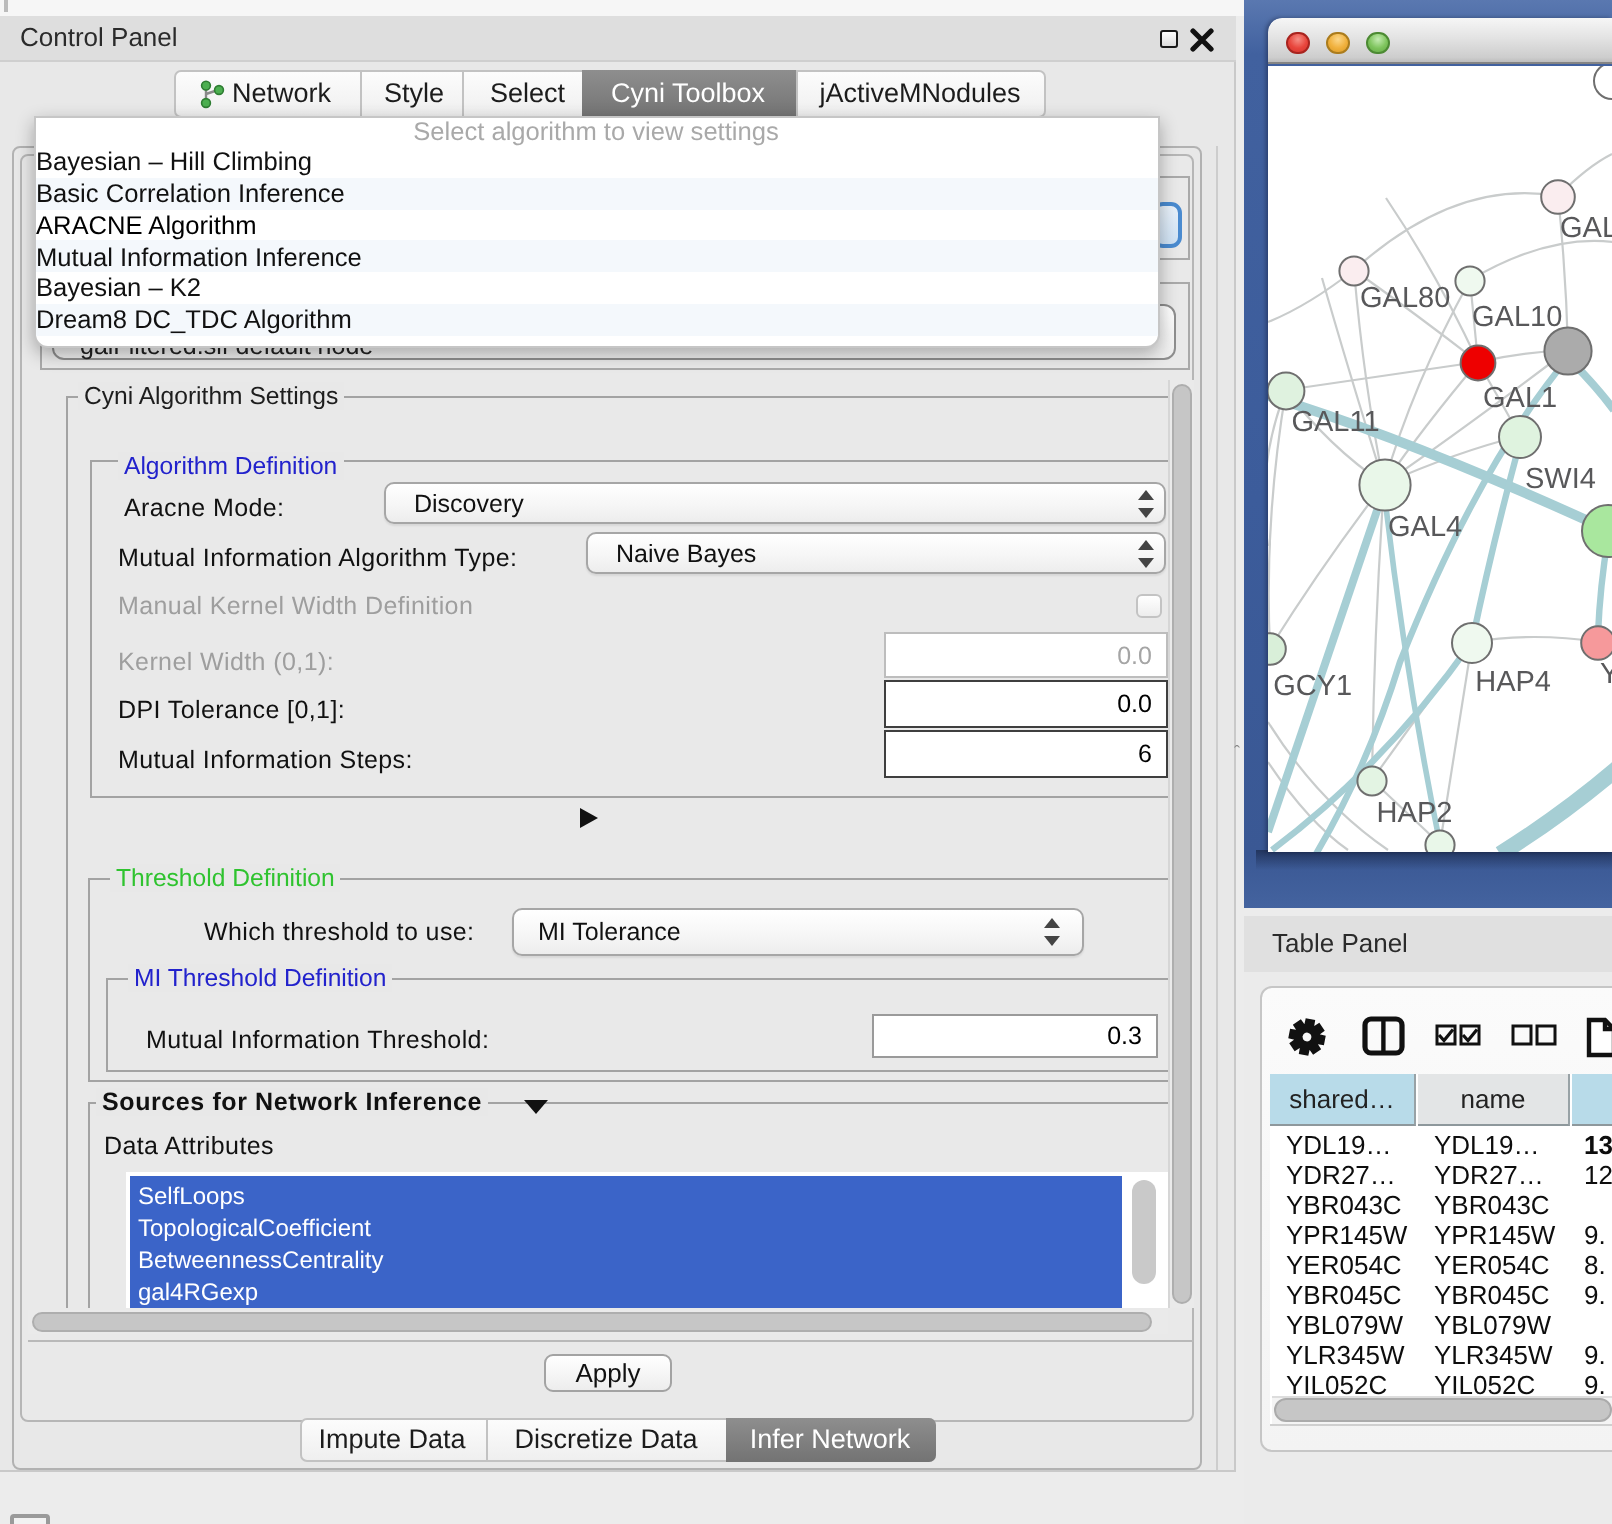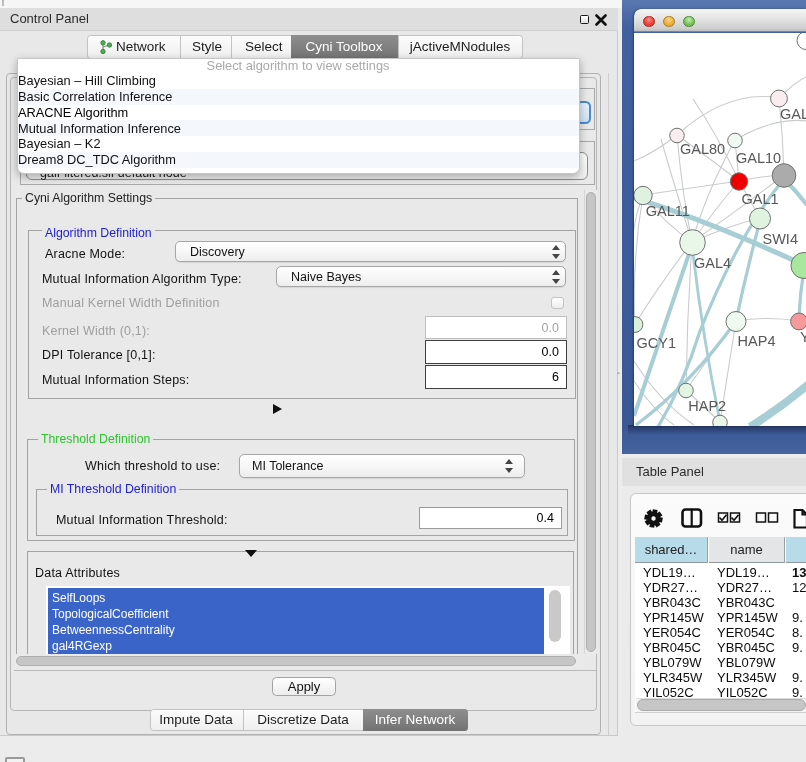--- a/index.html
+++ b/index.html
@@ -54,21 +54,21 @@
     <div class="abs" style="left:245px;top:31px;font-size:13.5px;color:#1c1c1c;">Select</div>
     <div class="abs" style="left:344px;top:31px;font-size:13.5px;color:#fff;transform:translateX(-50%);">Cyni Toolbox</div>
     <div class="abs" style="left:460px;top:31px;font-size:13.5px;color:#1c1c1c;transform:translateX(-50%);">jActiveMNodules</div>
 
     <div class="abs" style="left:20px;top:80px;width:575px;height:42px;border:1px solid #a9a9a9;"></div>
     <div class="abs" style="left:576px;top:93px;width:15px;height:23px;background:linear-gradient(180deg,#e8f1fa,#cfe2f4);border:2.4px solid #4a8bd0;border-radius:5.5px;"></div>
     <div class="abs" style="left:20px;top:133px;width:575px;height:44px;border:1px solid #a9a9a9;"></div>
     <div class="abs" style="left:26px;top:144px;width:562px;height:28px;border:1.6px solid #8e8e8e;border-radius:6px;background:linear-gradient(180deg,#fff,#eee);"></div>
     <div class="abs" style="left:40px;top:158px;font-size:12.5px;color:#222;">galFiltered.sif default node</div>
 
-    <div class="abs" style="left:0;top:174px;width:600px;height:472px;overflow:hidden;padding-left:44px;">
+    <div class="abs" style="left:17px;top:174px;width:600px;height:472px;overflow:hidden;padding-left:44px;">
       <div class="abs" style="left:0;top:0;width:600px;height:600px;">
 
         <div class="abs group" style="left:16px;top:16px;width:562px;height:600px;"></div>
         <div class="gtitle" style="left:22px;top:9px;color:#1d1d1d;">Cyni Algorithm Settings</div>
 
         <div class="abs group" style="left:28px;top:48px;width:548px;height:169px;"></div>
         <div class="gtitle" style="left:42px;top:44px;color:#2222cc;background:#e8e8e8;">Algorithm Definition</div>
 
         <div class="abs lbl b" style="left:45px;top:65px;">Aracne Mode:</div>
         <div class="abs combo" style="left:175px;top:59px;width:391px;height:21px;"></div>
@@ -98,23 +98,24 @@
         <div class="gtitle" style="left:38px;top:250px;color:#2fc32f;">Threshold Definition</div>
 
         <div class="abs lbl b" style="left:85px;top:277px;">Which threshold to use:</div>
         <div class="abs combo" style="left:239px;top:272px;width:286px;height:24px;"></div>
         <div class="abs" style="left:252px;top:277px;font-size:12.5px;color:#111;">MI Tolerance</div>
         <div class="arrows" style="left:505px;top:277px;"></div>
 
         <div class="abs group" style="left:36px;top:307px;width:532px;height:47px;"></div>
         <div class="gtitle" style="left:47px;top:300px;color:#2222cc;">MI Threshold Definition</div>
         <div class="abs lbl b" style="left:56px;top:331px;">Mutual Information Threshold:</div>
-        <div class="abs field" style="left:419px;top:325px;width:143px;height:22px;border:1px solid #9a9a9a;color:#000;padding-top:3px;">0.4</div>
+        <div class="abs field" style="left:419px;top:325px;width:143px;height:22px;border:1px solid #9a9a9a;color:#000;padding-top:3px;">0.3</div>
 
         <div class="abs group" style="left:27px;top:369px;width:547px;height:240px;"></div>
+        <div class="gtitle" style="left:31px;top:362px;color:#111;font-weight:bold;font-size:12.5px;letter-spacing:0.3px;">Sources for Network Inference</div>
         <div class="abs" style="left:245px;top:368px;width:0;height:0;border-left:6px solid transparent;border-right:6px solid transparent;border-top:7px solid #111;"></div>
 
         <div class="abs lbl b" style="left:35px;top:384px;font-size:12.5px;">Data Attributes</div>
 
         <div class="abs" style="left:46px;top:404px;width:524px;height:80px;background:#fff;"></div>
         <div class="abs" style="left:48px;top:406px;width:496px;height:100px;background:#3b64c8;"></div>
         <div class="abs" style="left:52px;top:409px;font-size:12px;color:#fff;">SelfLoops</div>
         <div class="abs" style="left:52px;top:425px;font-size:12px;color:#fff;">TopologicalCoefficient</div>
         <div class="abs" style="left:52px;top:441px;font-size:12px;color:#fff;">BetweennessCentrality</div>
         <div class="abs" style="left:52px;top:457px;font-size:12px;color:#fff;">gal4RGexp</div>

